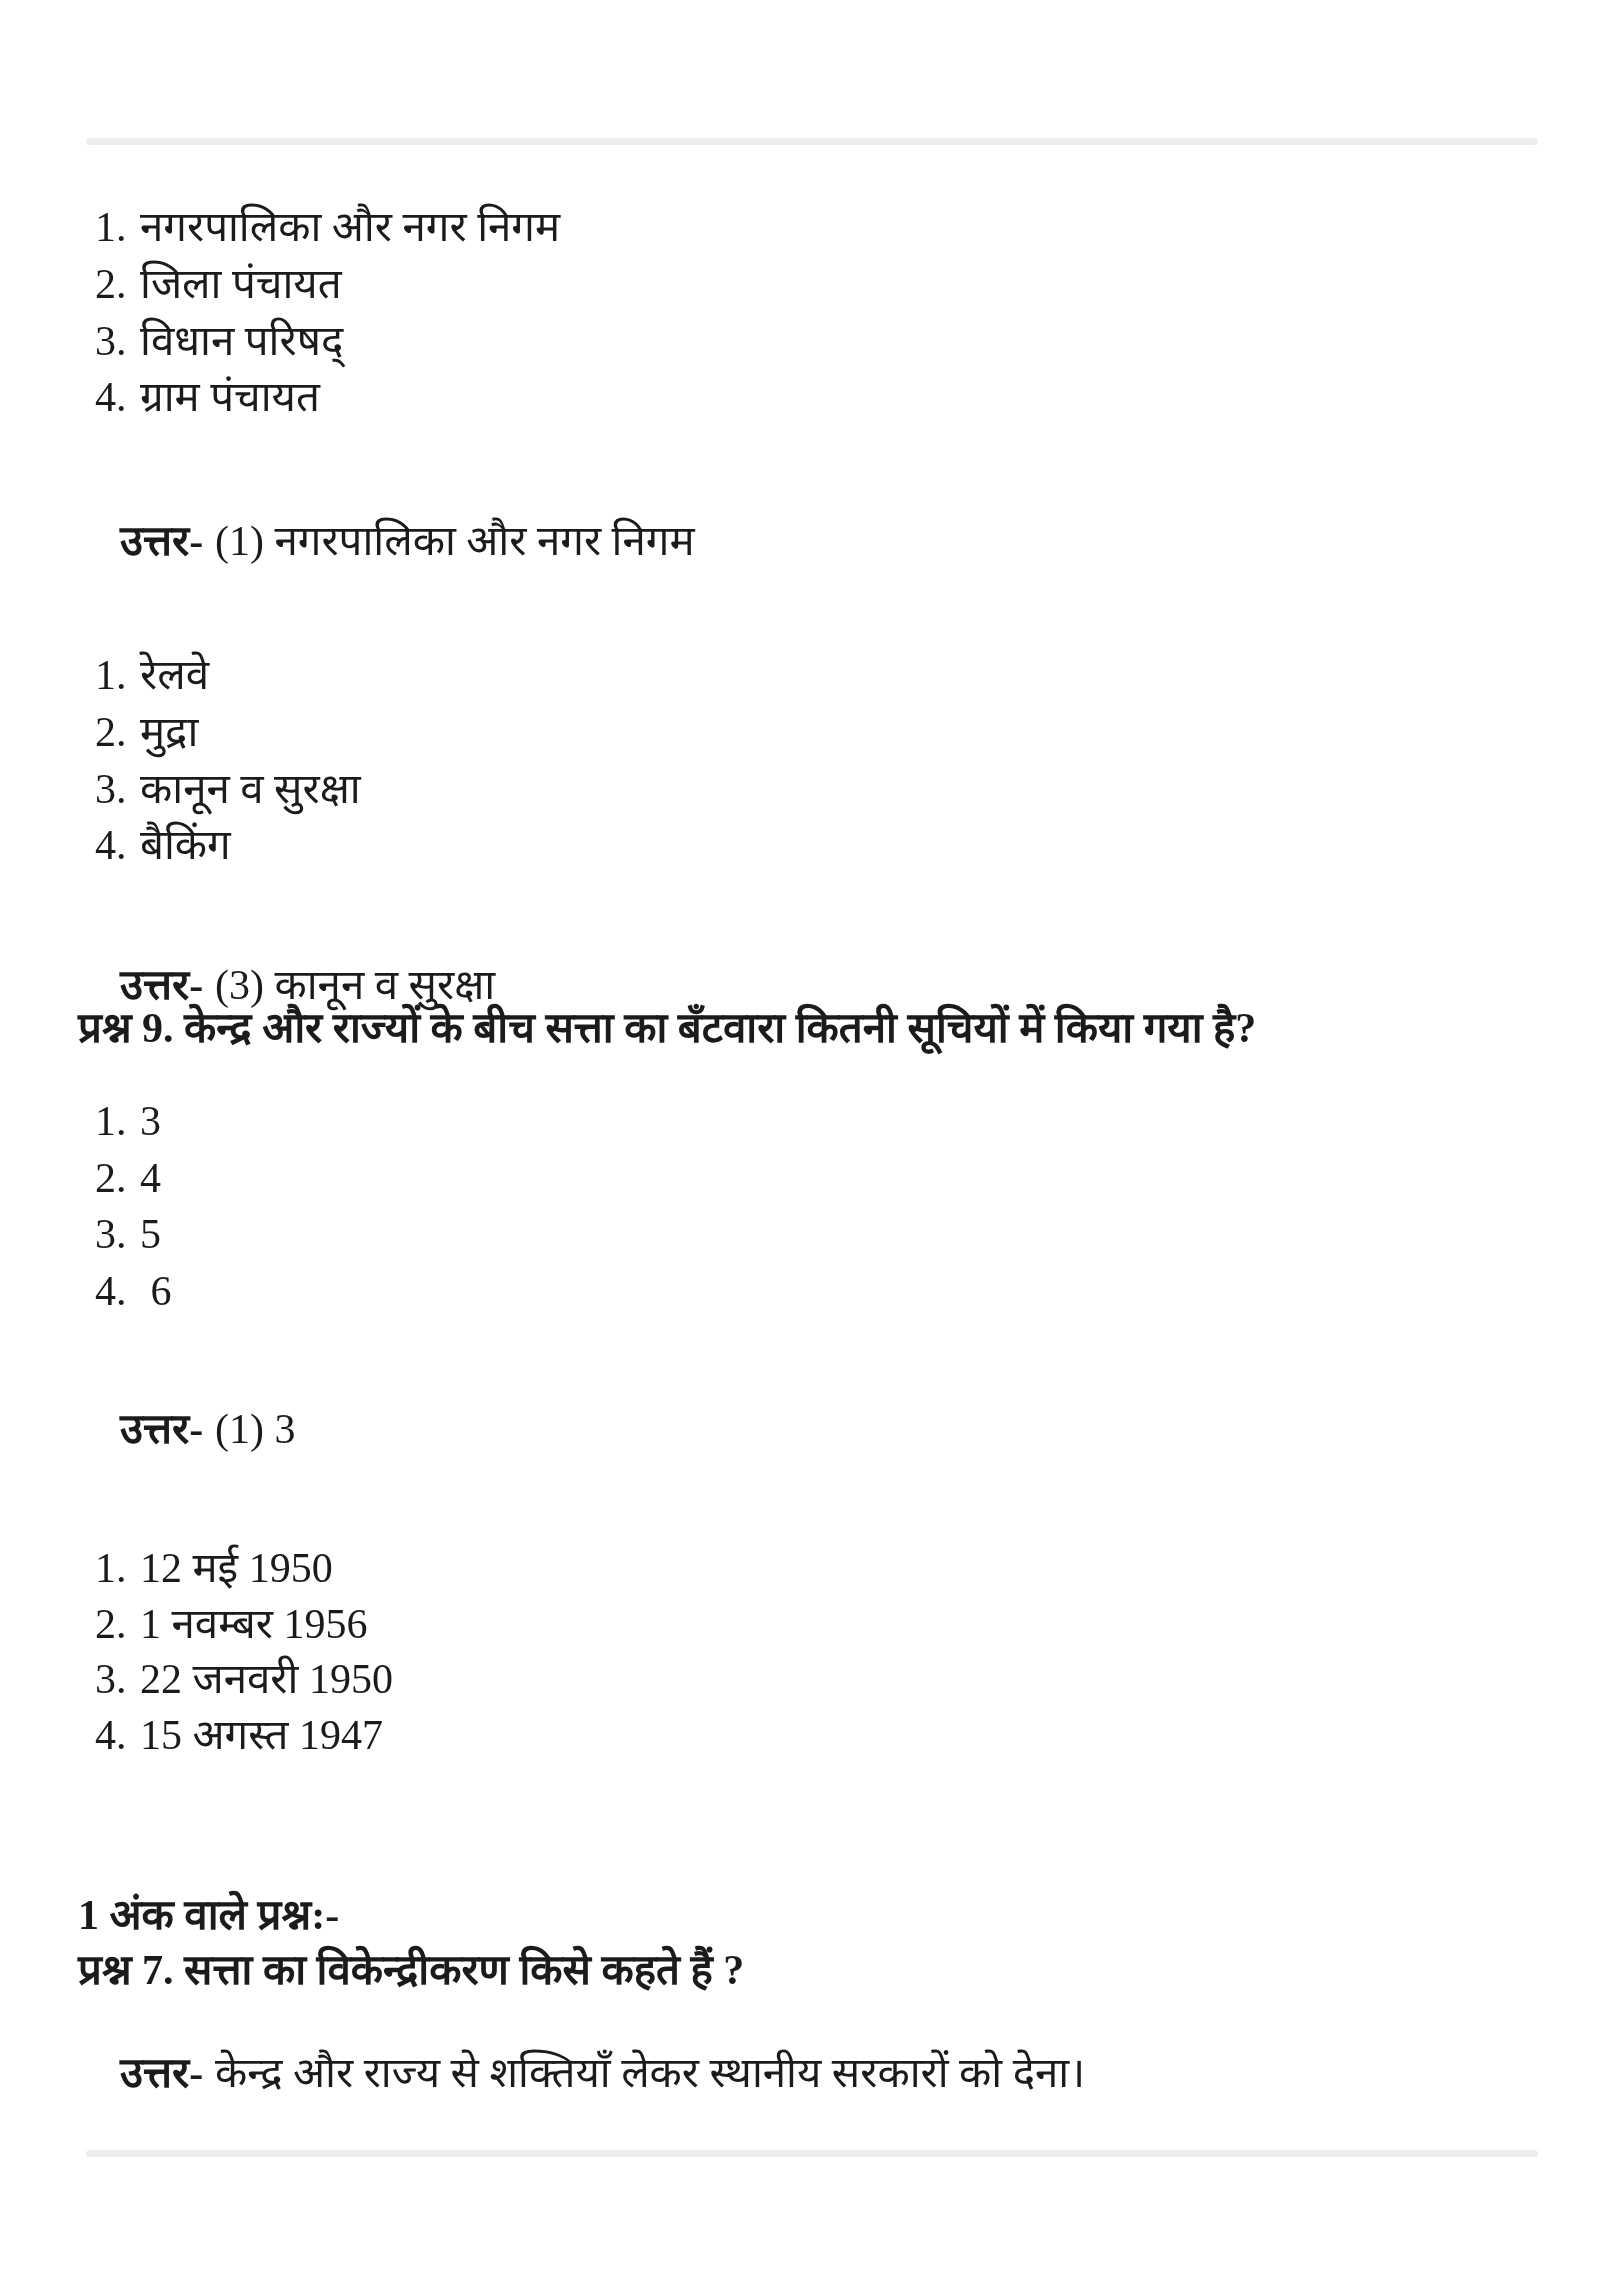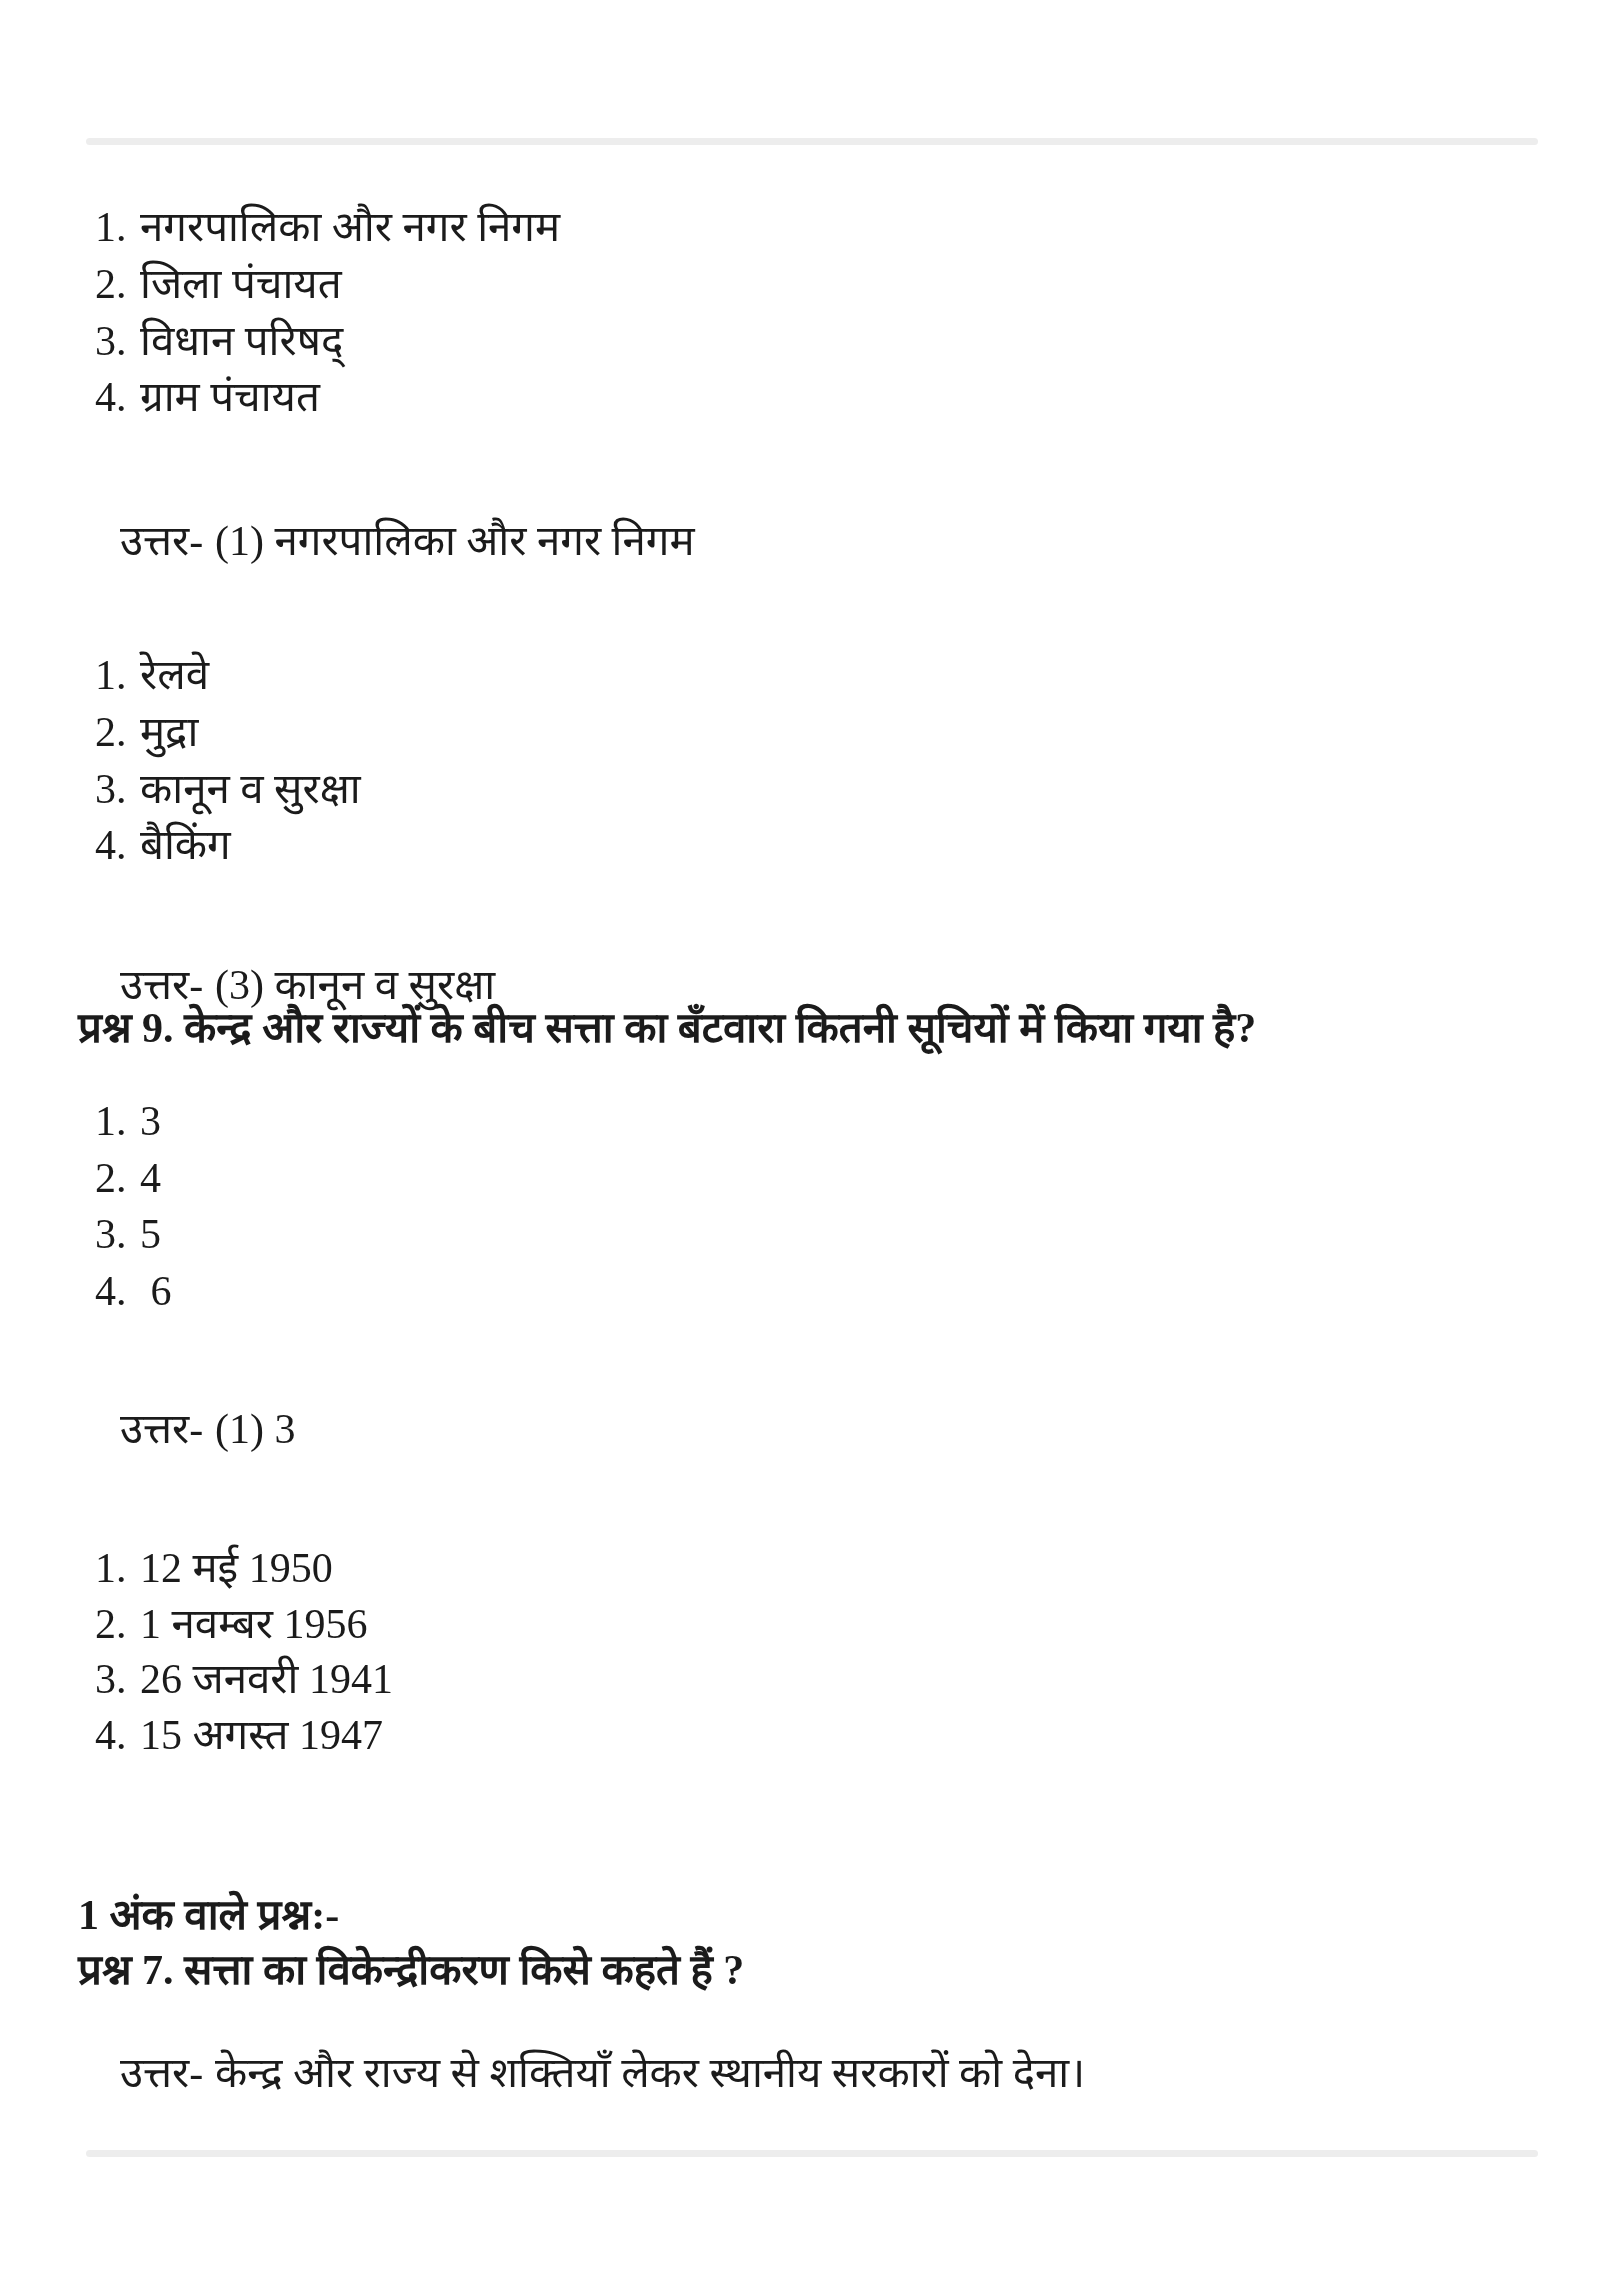--- a/index.html
+++ b/index.html
@@ -28,21 +28,21 @@
     position: absolute;
     left: 78px;
     font-size: 42px;
     line-height: 1.15;
     white-space: pre-wrap;
   }
   .q, .heading {
     font-weight: 700;
   }
   .ans .ans-label {
-    font-weight: 400;
+    font-weight: 700;
     margin-right: 11.8px;
     margin-top: 40px;
   }
   .opt {
     position: absolute;
     left: 95px;
     font-size: 42px;
     line-height: 1.15;
     display: flex;
   }
@@ -132,21 +132,21 @@
   <div class="opt" style="top:1544px">
     <span class="num">1.</span>
     <span class="txt">12 मई 1950</span>
   </div>
   <div class="opt" style="top:1600px">
     <span class="num">2.</span>
     <span class="txt">1 नवम्बर 1956</span>
   </div>
   <div class="opt" style="top:1655px">
     <span class="num">3.</span>
-    <span class="txt">26 जनवरी 1941</span>
+    <span class="txt">22 जनवरी 1950</span>
   </div>
   <div class="opt" style="top:1711px">
     <span class="num">4.</span>
     <span class="txt">15 अगस्त 1947</span>
   </div>
 
 
   <div class="heading" style="top:1891px">1 अंक वाले प्रश्न:-</div>
   <div class="q" style="top:1946px">प्रश्न 7. सत्ता का विकेन्द्रीकरण किसे कहते हैं ?</div>
   <div class="ans" style="top:2001px">

